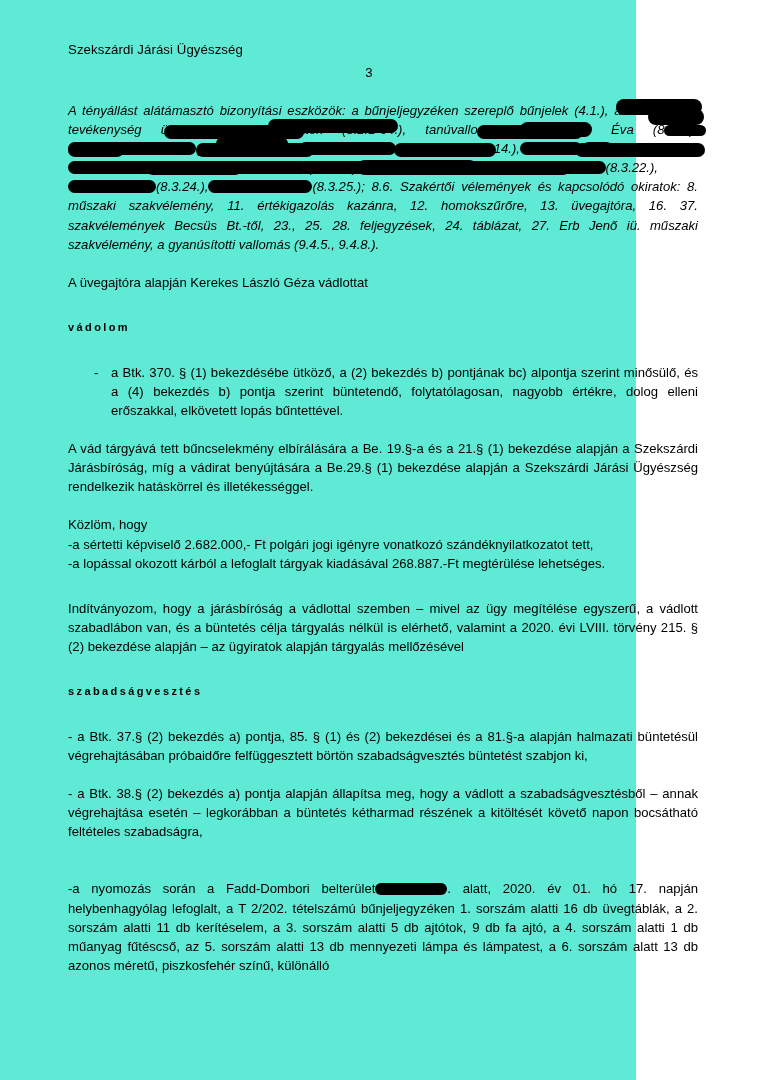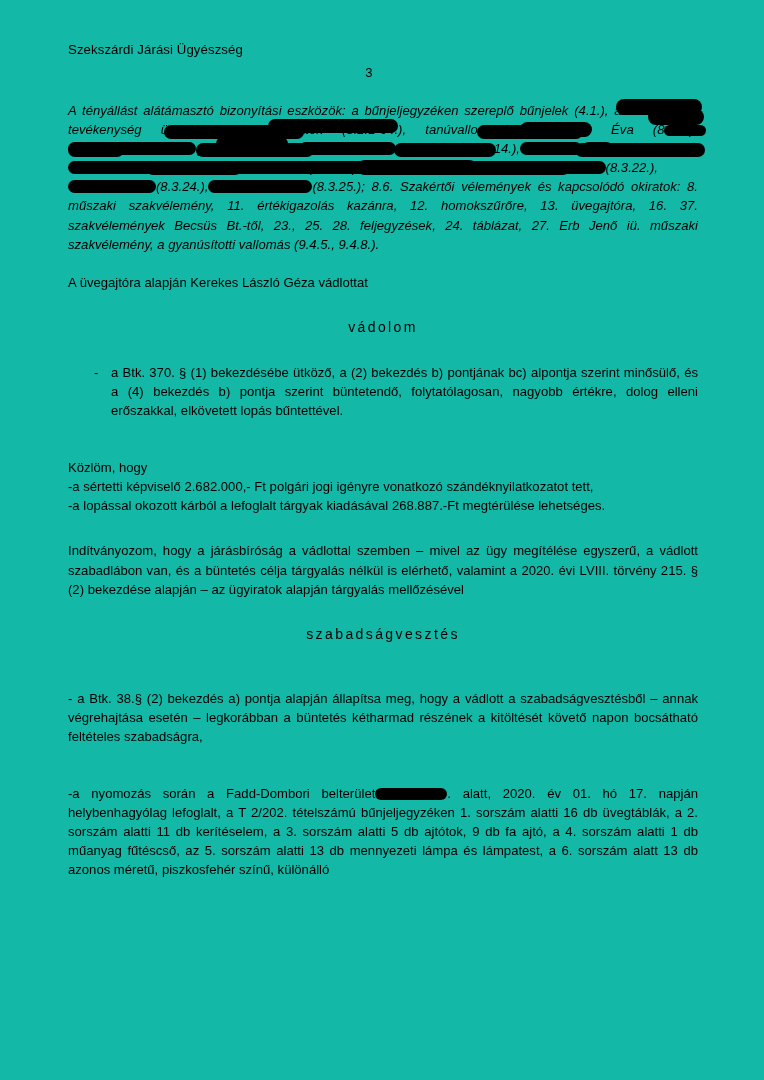--- a/index.html
+++ b/index.html
@@ -10,23 +10,23 @@
   body {
     width: 764px;
     height: 1080px;
     font-family: "Liberation Sans", sans-serif;
     color: #000000;
     overflow: hidden;
     position: relative;
   }
   .page {
     position: relative;
-    width: 764px;
+    width: 636px;
     height: 1080px;
-    background: #14b8a6;
+    background: #5eead4;
     box-sizing: border-box;
     padding: 0;
   }
   .content {
     position: absolute;
     left: 68px;
     top: 40px;
     width: 630px;
   }
 
@@ -54,23 +54,22 @@
     margin: 0;
   }
   .para.italic {
     font-style: italic;
   }
   .gap-md { height: 19px; }
   .gap-lg { height: 26px; }
 
   
   .centered-heading {
-    text-align: center;
-    font-weight: normal;
-    font-size: 14px;
+    font-weight: bold;
+    font-size: 11px;
     letter-spacing: 2.4px;
     line-height: 19px;
   }
 
   
   .bullet-row {
     display: flex;
     font-size: 13.1px;
     line-height: 19.1px;
   }
@@ -165,40 +164,42 @@
 
     <div class="gap-lg"></div>
 
     <div class="bullet-row">
       <div class="bullet-dash">-</div>
       <div class="bullet-text">a Btk. 370. § (1) bekezdésébe ütköző, a (2) bekezdés b) pontjának bc) alpontja szerint minősülő, és a (4) bekezdés b) pontja szerint büntetendő, folytatólagosan, nagyobb értékre, dolog elleni erőszakkal, elkövetett lopás bűntettével.</div>
     </div>
 
     <div class="gap-md"></div>
 
+    <p class="para">A vád tárgyává tett bűncselekmény elbírálására a Be. 19.§-a és a 21.§ (1) bekezdése alapján a Szekszárdi Járásbíróság, míg a vádirat benyújtására a Be.29.§ (1) bekezdése alapján a Szekszárdi Járási Ügyészség rendelkezik hatáskörrel és illetékességgel.</p>
 
     <div class="gap-md"></div>
 
     <div>
       <p class="para"><span class="bold">Közlöm</span><span>, hogy</span></p>
       <p class="para">-a sértetti képviselő 2.682.000,- Ft polgári jogi igényre vonatkozó szándéknyilatkozatot tett,</p>
       <p class="para">-a lopással okozott kárból a lefoglalt tárgyak kiadásával 268.887.-Ft megtérülése lehetséges.</p>
     </div>
 
     <div class="gap-lg"></div>
 
     <p class="para"><span class="bold">Indítványozom</span><span>, hogy a járásbíróság a vádlottal szemben – mivel az ügy megítélése egyszerű, a vádlott szabadlábon van, és a büntetés célja tárgyalás nélkül is elérhető, valamint a 2020. évi LVIII. törvény 215. § (2) bekezdése alapján – az ügyiratok alapján</span>
       <span class="bold">tárgyalás mellőzésével</span></p>
 
     <div class="gap-lg"></div>
 
     <div class="centered-heading">szabadságvesztés</div>
 
     <div class="gap-lg"></div>
 
+    <p class="para">- a Btk. 37.§ (2) bekezdés a) pontja, 85. § (1) és (2) bekezdései és a 81.§-a alapján halmazati büntetésül végrehajtásában próbaidőre felfüggesztett börtön szabadságvesztés büntetést szabjon ki,</p>
     <div class="gap-md"></div>
     <p class="para">- a Btk. 38.§ (2) bekezdés a) pontja alapján állapítsa meg, hogy a vádlott a szabadságvesztésből – annak végrehajtása esetén – legkorábban a büntetés kétharmad részének a kitöltését követő napon bocsátható feltételes szabadságra,</p>
     <div class="gap-md"></div>
 
     <div class="gap-md"></div>
 
     <p class="para"><span>-a nyomozás során a Fadd-Dombori belterület</span><span class="redact squat" style="width:72px;"></span><span>. alatt, 2020. év 01. hó 17. napján helybenhagyólag lefoglalt, a T 2/202. tételszámú bűnjeljegyzéken 1. sorszám alatti  16 db üvegtáblák, a 2. sorszám alatti 11 db kerítéselem, a 3. sorszám alatti 5 db ajtótok, 9 db fa ajtó, a 4. sorszám alatti 1 db műanyag fűtéscső,  az 5. sorszám alatti 13 db mennyezeti lámpa és lámpatest, a 6. sorszám alatt 13 db azonos méretű, piszkosfehér színű, különálló</span></p>
 
   </div>
 </div>

